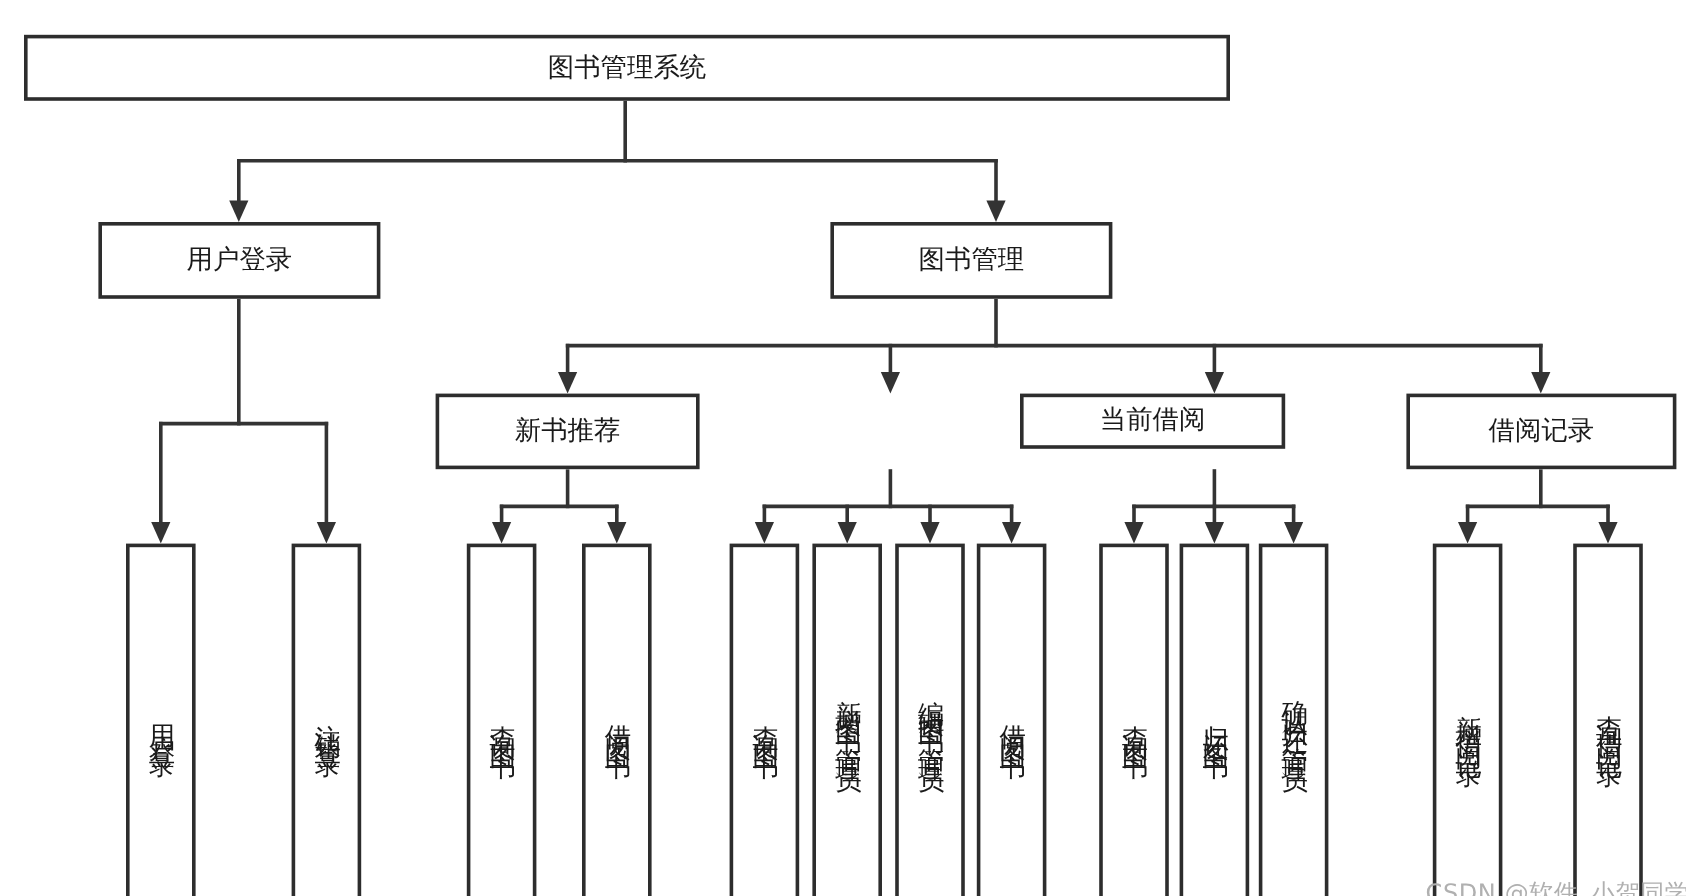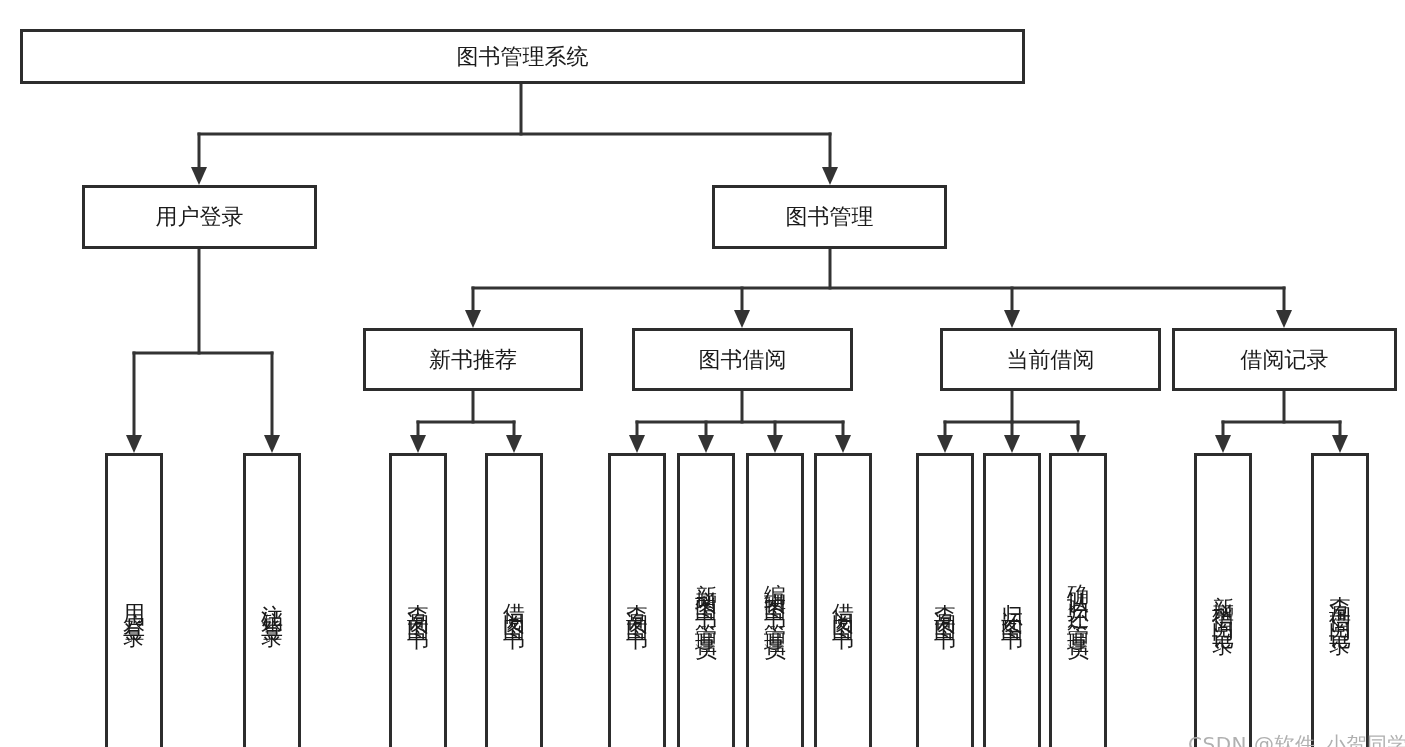--- a/index.html
+++ b/index.html
@@ -114,31 +114,28 @@
     <polygon points="1332,419 1348,419 1340,437" stroke="none"></polygon>
   </svg>
 
   <div class="node" style="left:20px; top:13px; width:1005px; height:55px;">
     <span>图书管理系统</span>
   </div>
 
   <div class="node" style="left:82px; top:169px; width:235px; height:64px;">
     <span>用户登录</span>
   </div>
-  <div class="node" style="left:712px; top:169px; width:235px; height:64px;">
+  <div class="node" style="left:692px; top:169px; width:235px; height:64px;">
     <span>图书管理</span>
   </div>
 
   <div class="node" style="left:363px; top:312px; width:220px; height:63px;text-align:center;">
     <span>新书推荐</span>
   </div>
-  <div class="node" style="left:632px; top:312px; width:221px; height:63px;">
-    <span>图书借阅</span>
-  </div>
-  <div class="node" style="left:940px; top:312px; width:221px; height:63px;">
+  <div class="node" style="left:850px; top:312px; width:221px; height:46px;">
     <span>当前借阅</span>
   </div>
   <div class="node" style="left:1172px; top:312px; width:225px; height:63px;">
     <span>借阅记录</span>
   </div>
 
   <div class="node vnode" style="left:105px; top:437px; width:58px; height:298px;">
     <span>用户登录</span>
   </div>
   <div class="node vnode" style="left:243px; top:437px; width:58px; height:298px;">

